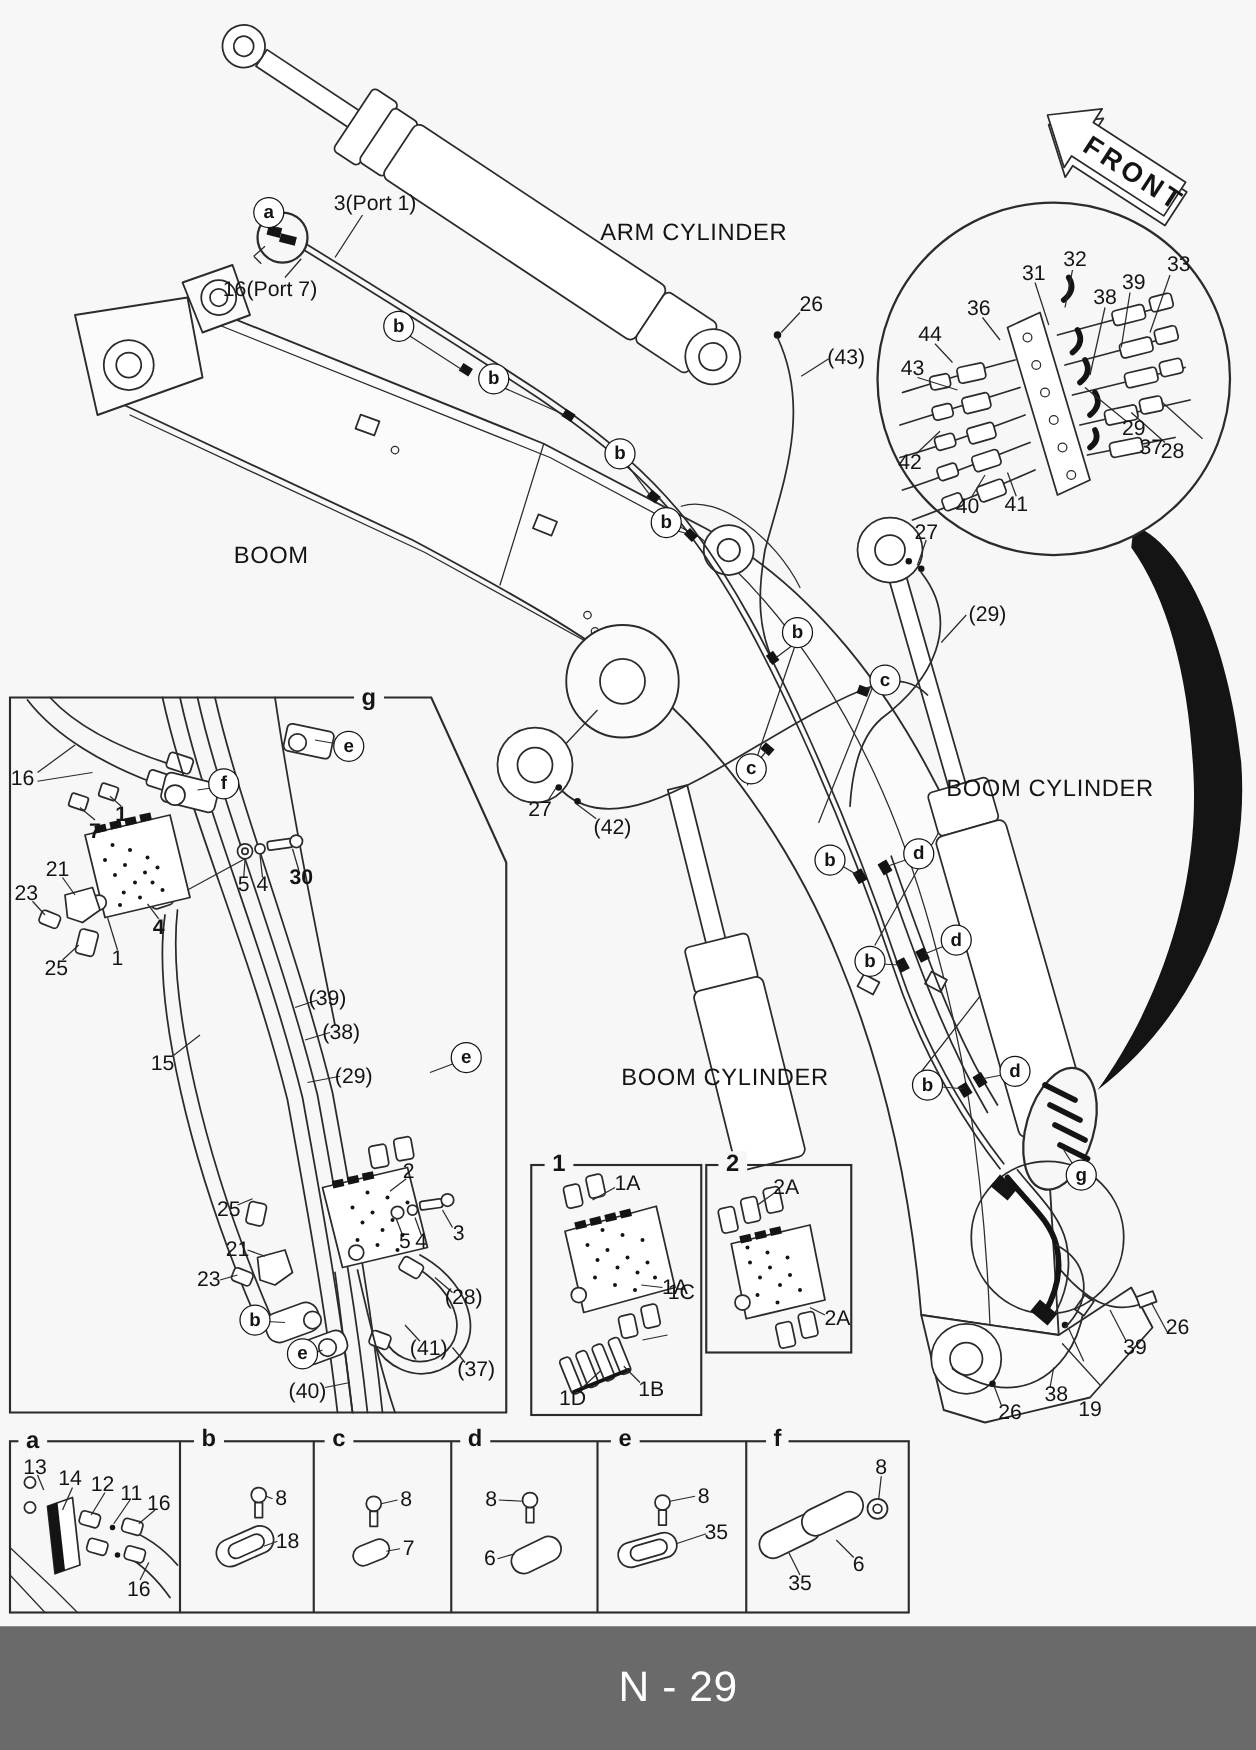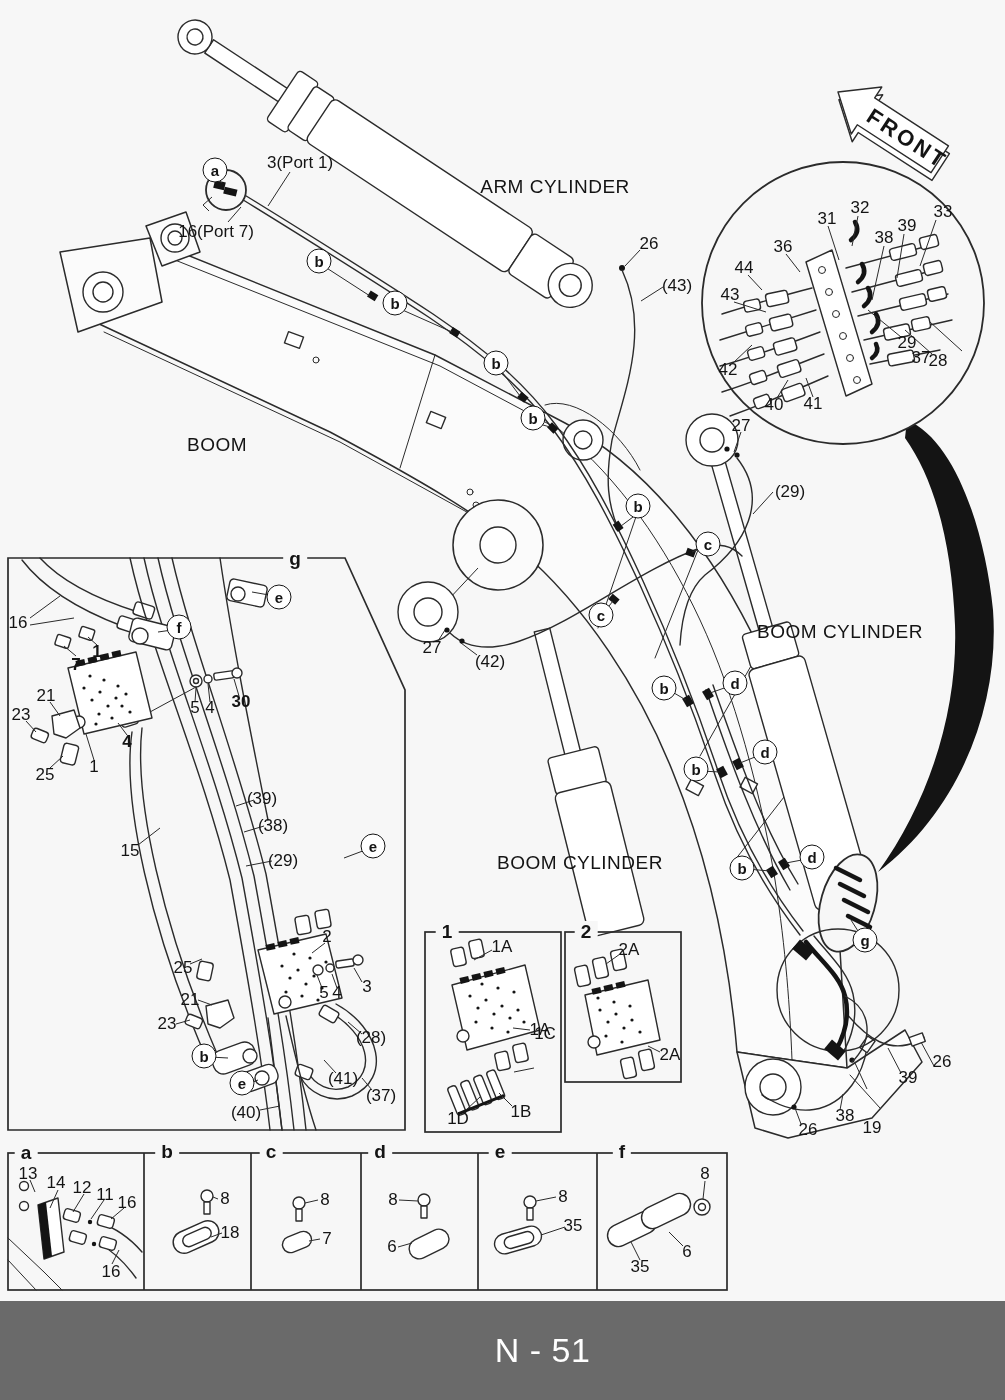--- a/index.html
+++ b/index.html
@@ -660,15 +660,15 @@
       <span class="stag" style="left: 586px; top: 932px;">2</span>
       <span class="stag" style="left: 26px; top: 1153px;">a</span>
       <span class="stag" style="left: 167px; top: 1152px;">b</span>
       <span class="stag" style="left: 271px; top: 1152px;">c</span>
       <span class="stag" style="left: 380px; top: 1152px;">d</span>
       <span class="stag" style="left: 500px; top: 1152px;">e</span>
       <span class="stag" style="left: 622px; top: 1152px;">f</span>
     </div>
 
 <div class="footer">
-  <span>N - 51</span>
+  <span>N - 29</span>
 </div>
 </div>
 
 </body></html>

